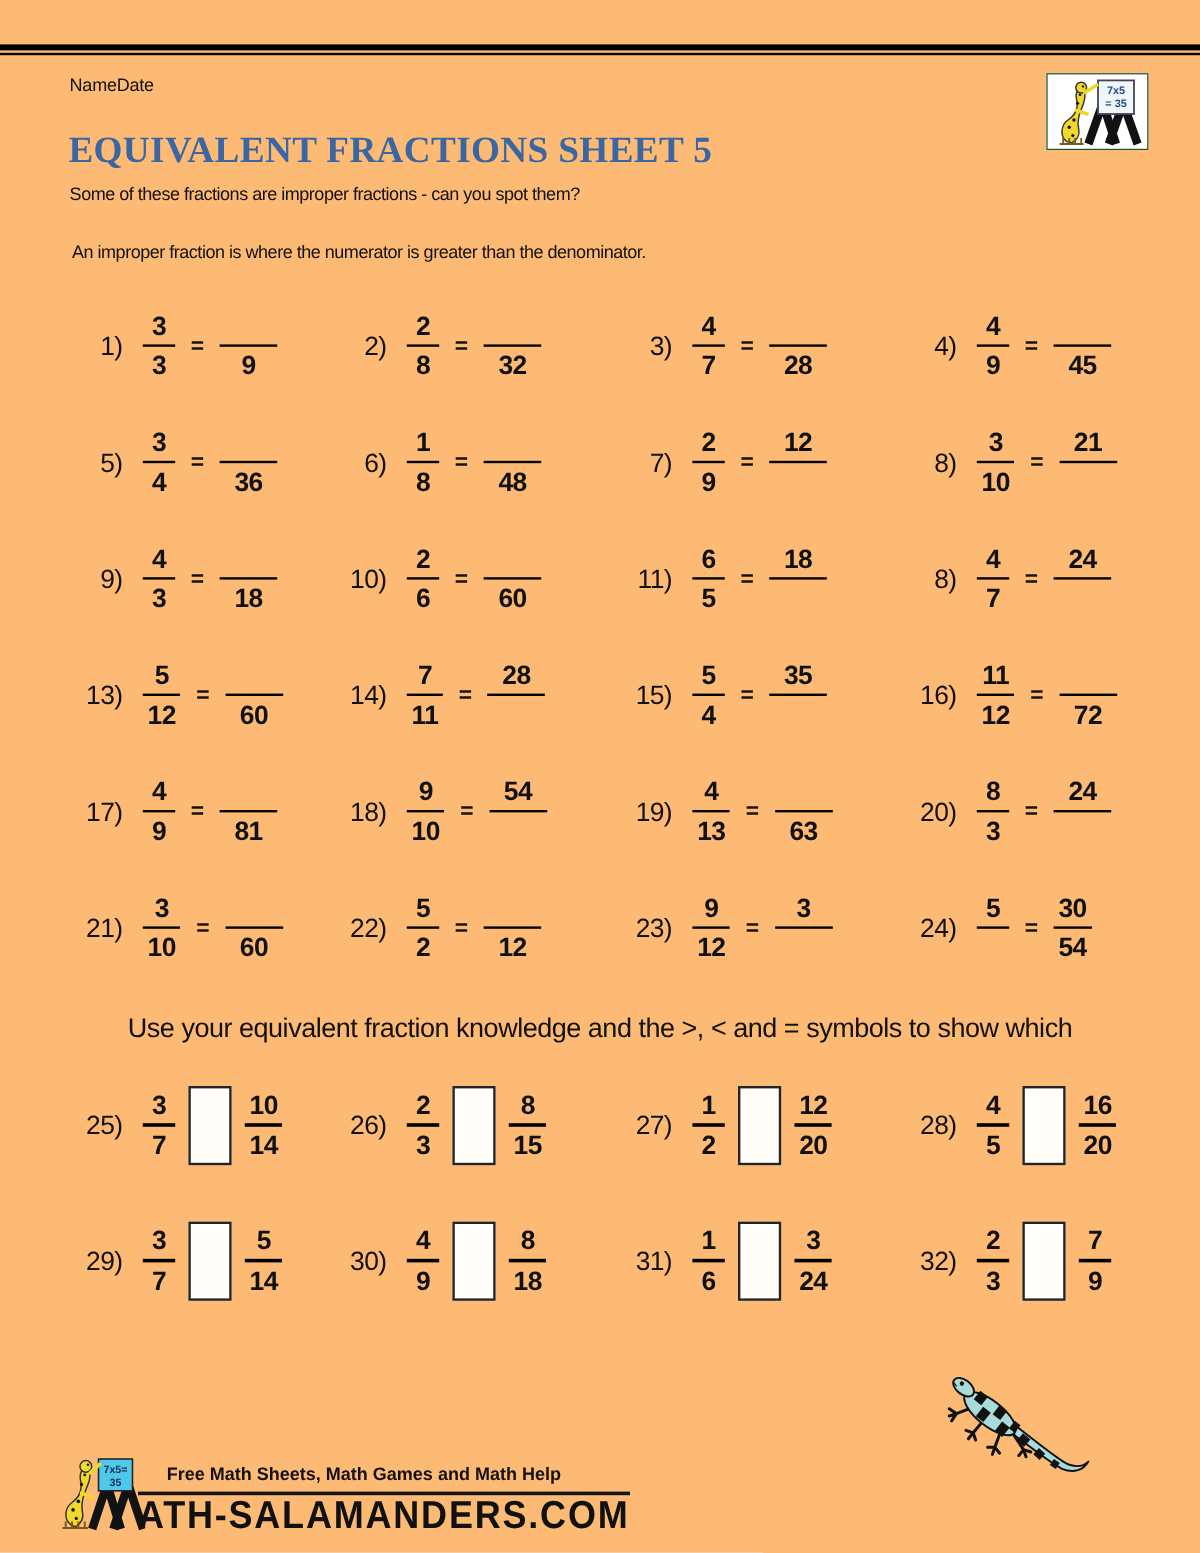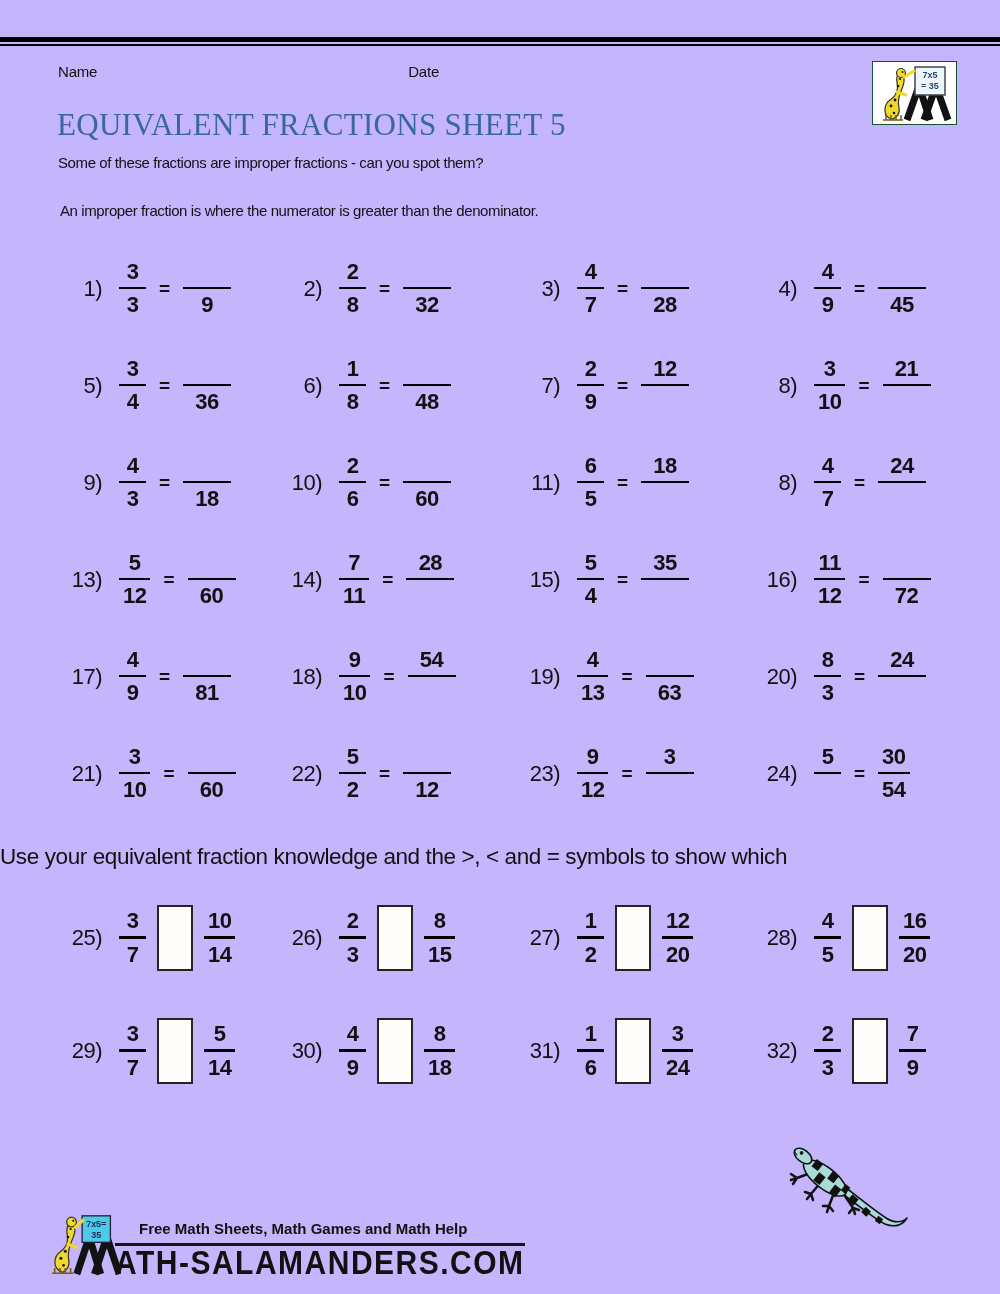--- a/index.html
+++ b/index.html
@@ -1,32 +1,32 @@
 <!DOCTYPE html>
 <html><head>
 <meta charset="utf-8">
 <style>
   html,body{margin:0;padding:0;background:#e8e8e8;}
   .page{
     position:relative;width:1000px;height:1294px;margin:0 auto;
-    background:#c4b5fd;color:#111;overflow:hidden;
+    background:#fdba74;color:#111;overflow:hidden;
     font-family:"Liberation Sans",sans-serif;
   }
   
   .top-rule{margin-top:37px;}
   .top-rule .thick{height:5px;background:#000;}
   .top-rule .thin{height:2px;background:#000;margin-top:2px;}
 
   .meta{display:flex;padding:17px 0 0 58px;font-size:15px;letter-spacing:-0.2px;}
-  .meta .date-label{margin-left:311px;}
+  .meta .date-label{}
 
   .title{
     margin:27px 0 0 57px;
     font-family:"Liberation Serif",serif;
-    font-size:31px;color:#3a67a3;letter-spacing:0.3px;font-weight:400;
+    font-size:31px;color:#3a67a3;letter-spacing:0.3px;font-weight:700;
   }
   .subtitle{margin:11px 0 0 58px;font-size:15px;letter-spacing:-0.4px;}
   .note{margin:31px 0 0 60px;font-size:15px;letter-spacing:-0.4px;}
 
   
   .eqgrid{
     display:grid;grid-template-columns:220px 238px 237px 1fr;
     padding:21px 40px 0 62px;
   }
   .cmpgrid{
@@ -38,21 +38,21 @@
   .plabel{min-width:40px;text-align:right;margin-right:17px;font-size:22px;letter-spacing:-0.5px;}
   .frac{display:inline-flex;flex-direction:column;align-items:center;font-weight:bold;font-size:22px;line-height:1;letter-spacing:-0.5px;}
   .fnum,.fden{height:27px;display:flex;align-items:flex-end;justify-content:center;padding:0 4px;}
   .fden{align-items:flex-start;padding-top:5px;}
   .fnum{padding-bottom:4px;}
   .fbar{align-self:stretch;height:2.5px;background:#000;min-width:27px;}
   .frac.wide .fbar{min-width:48px;}
   .eq{font-weight:bold;font-size:19px;margin:0 13px;}
   .cmpbox{width:36px;height:66px;border:2px solid #242424;background:#fffefb;margin:0 11px;box-sizing:border-box;}
 
-  .instruction{margin-top:17px;font-size:22.5px;letter-spacing:-0.4px;line-height:1.62;}
+  .instruction{margin-top:17px;text-align:center;font-size:22.5px;letter-spacing:-0.4px;line-height:1.62;}
 
   
   .corner-logo{
     position:absolute;left:872px;top:61px;width:85px;height:64px;
     background:#fff;border:1px solid #14532d;box-sizing:border-box;
   }
   
   .gecko{position:absolute;left:783px;top:1146px;width:130px;height:95px;}
 
   

